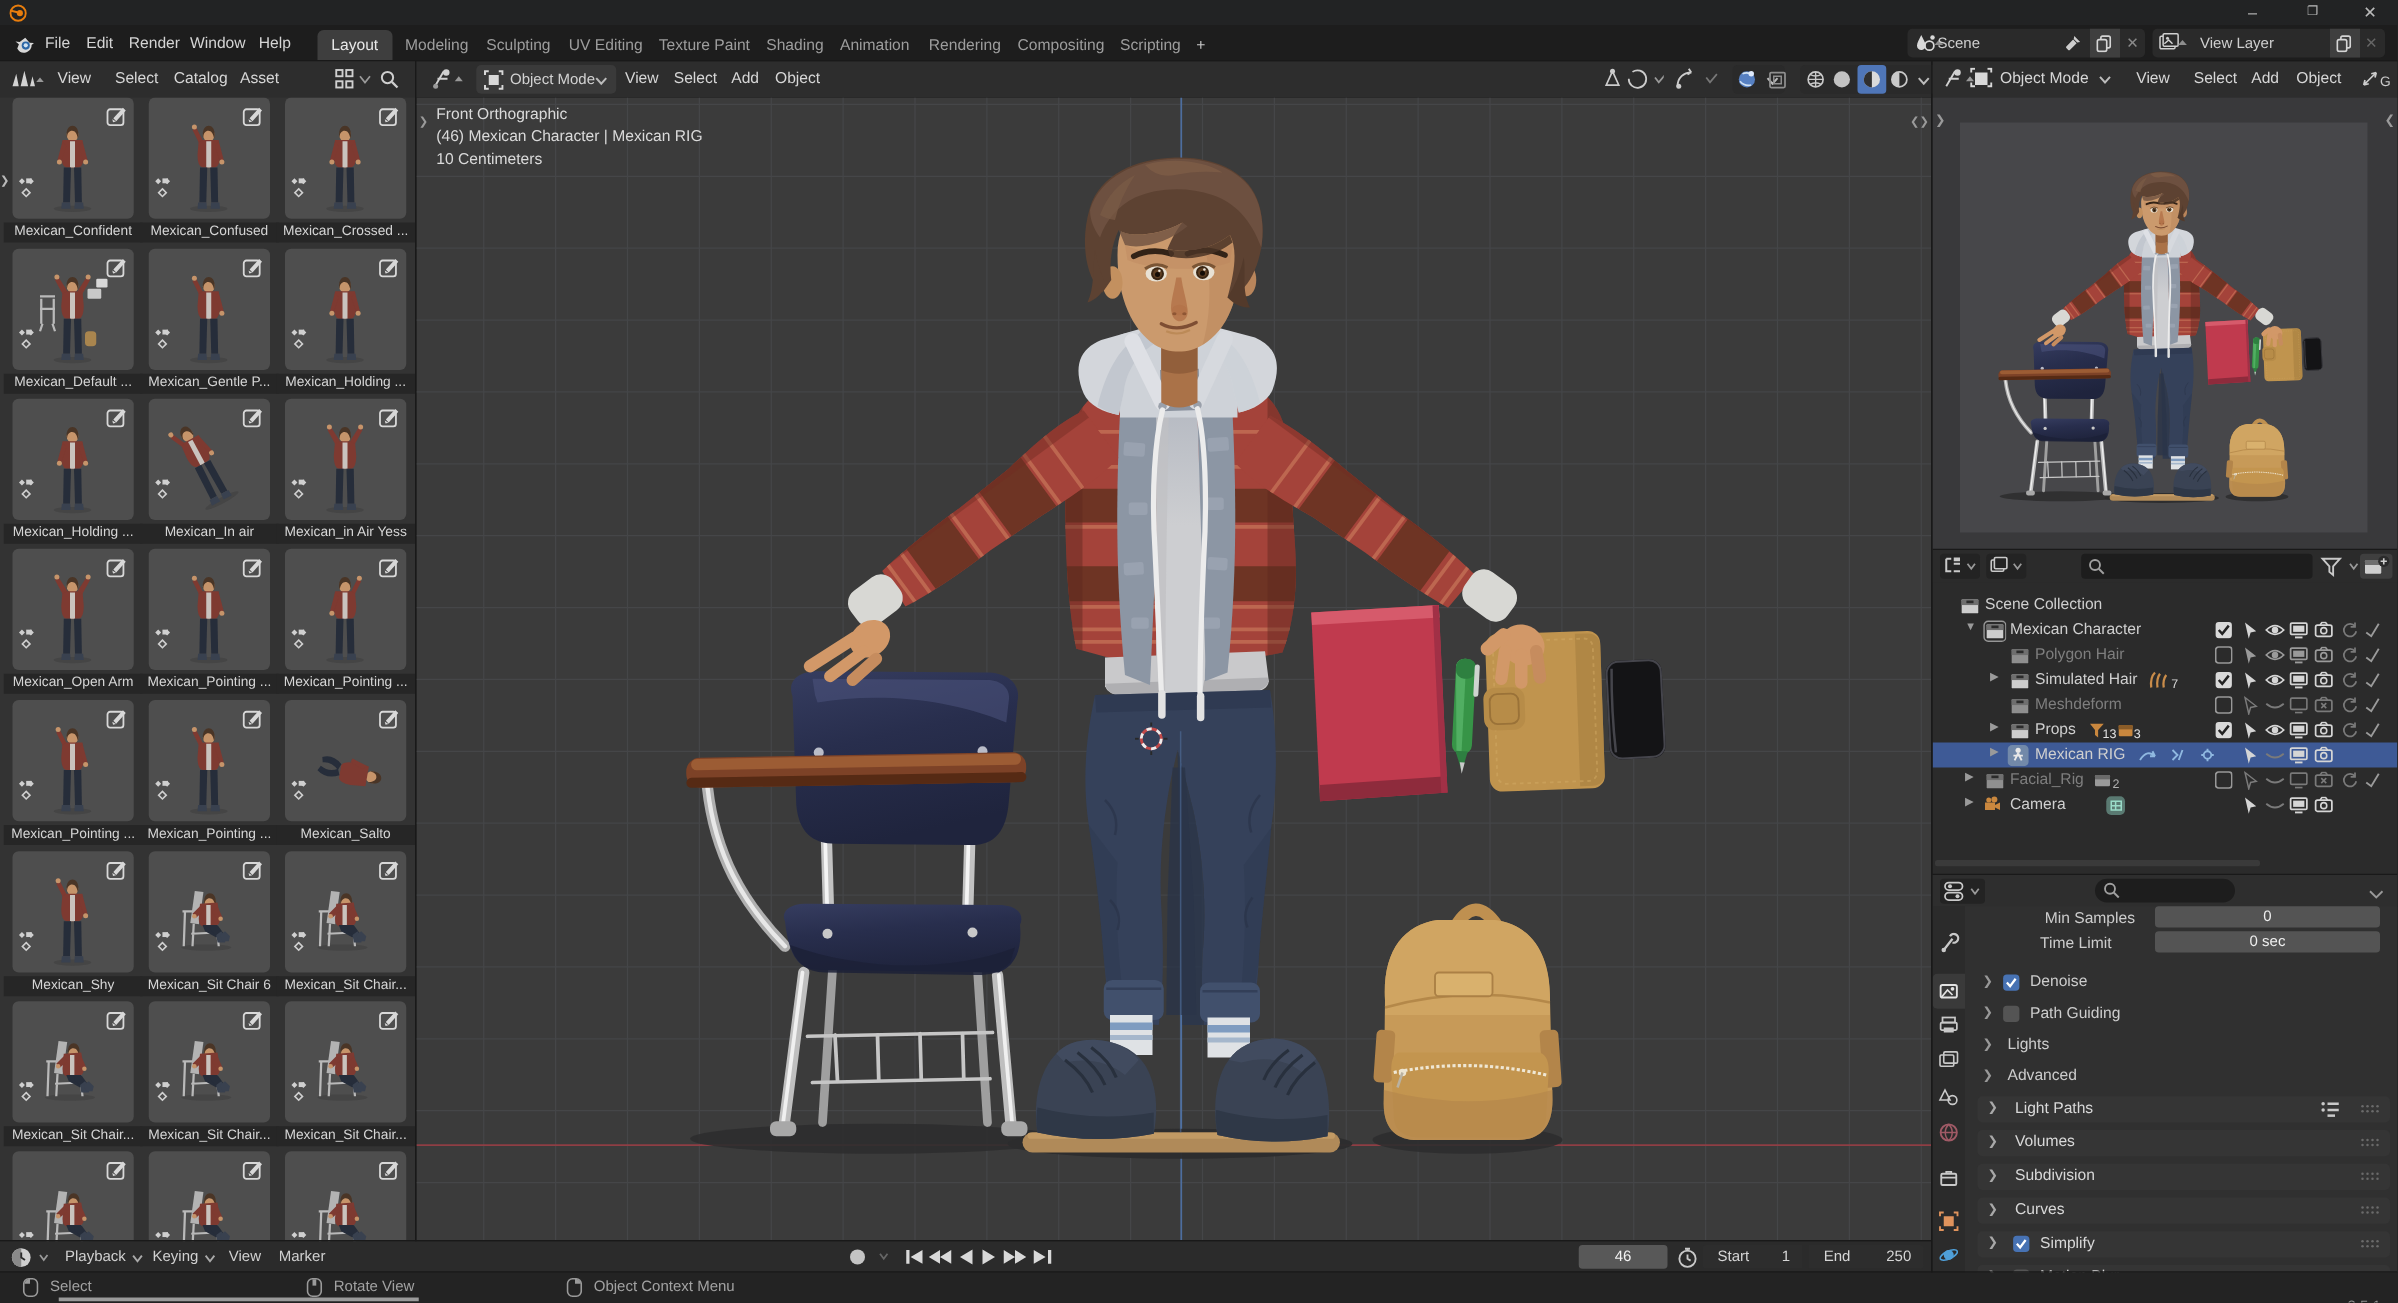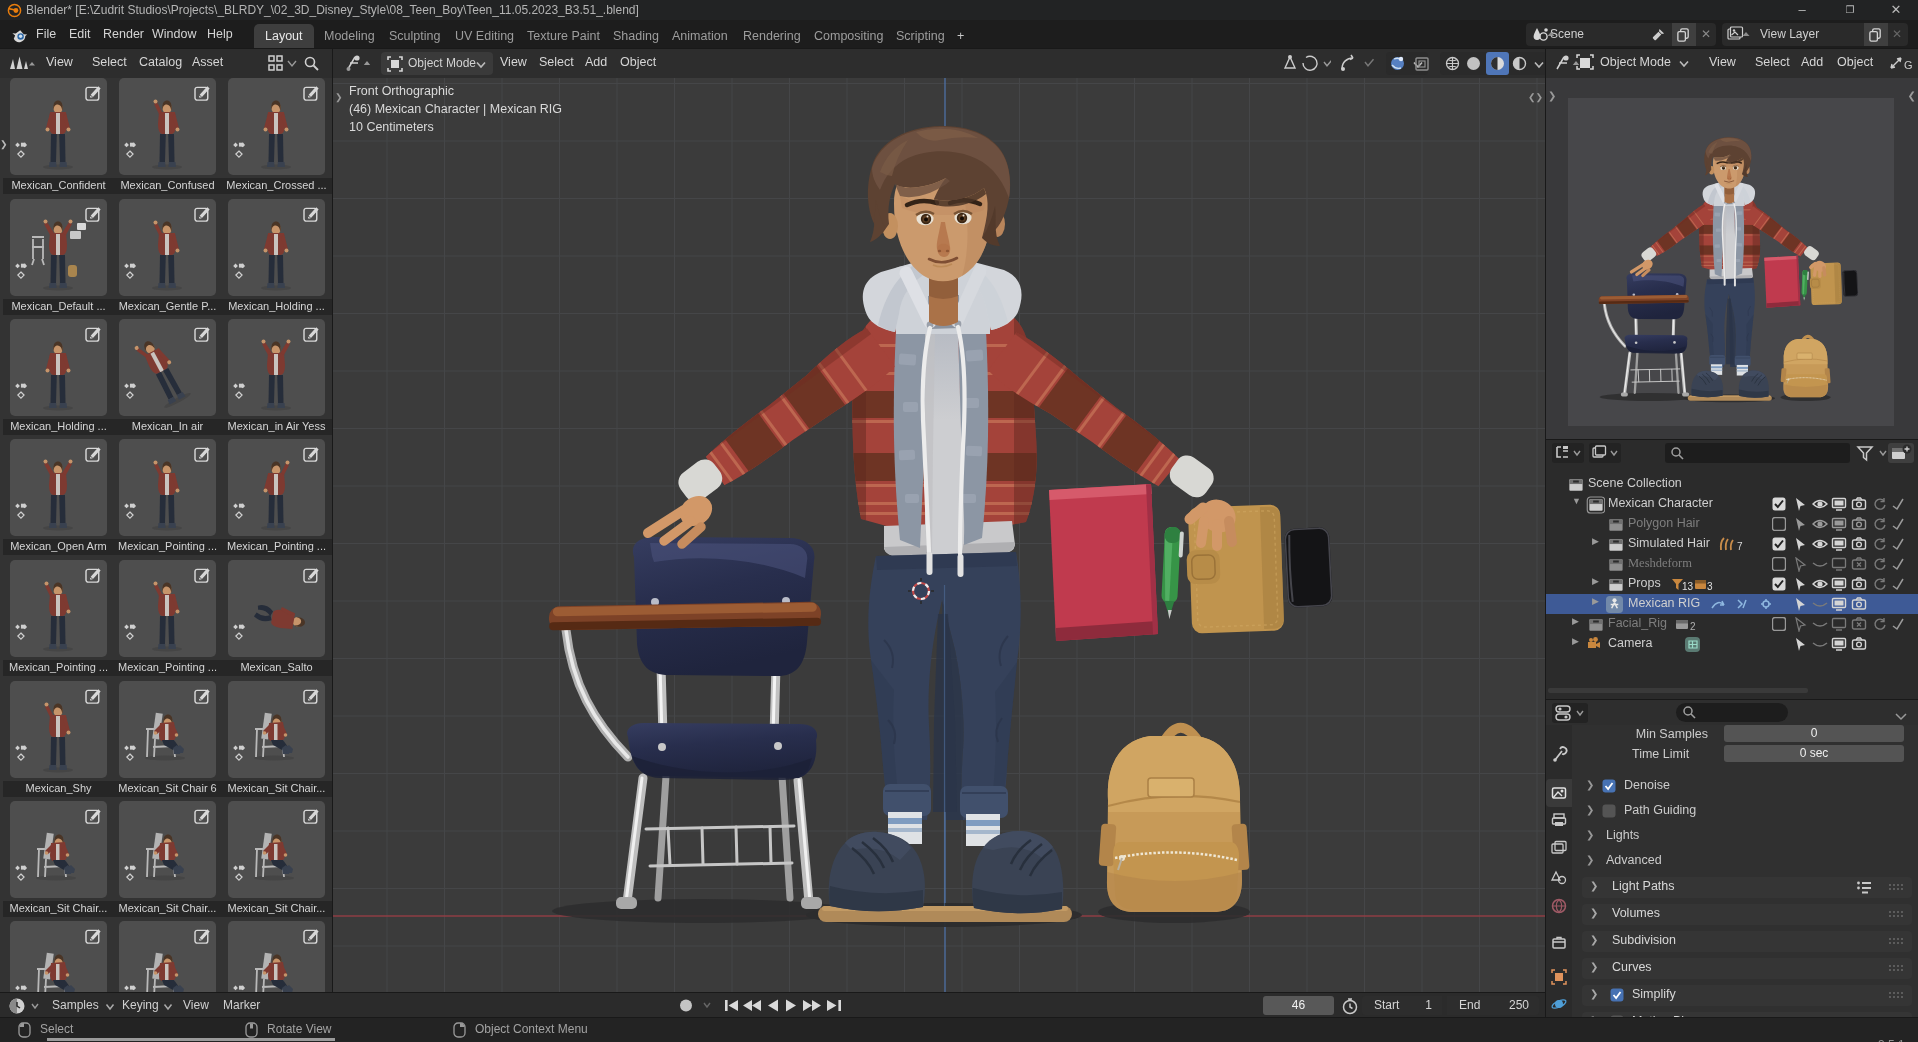--- a/index.html
+++ b/index.html
@@ -32,21 +32,20 @@
 .panel{position:absolute;left:10px;width:352px;background:#353535;border-radius:4px;color:#d8d8d8;font-size:12.5px}
 </style></head><body>
 <div id="win">
 
 <div class="abs" id="title">
  <svg class="abs" style="left:7px;top:3px" width="15" height="15" viewBox="0 0 16 16">
         <circle cx="8" cy="8" r="6.5" fill="none" stroke="#e87d0d" stroke-width="1.6"></circle>
         <circle cx="9.5" cy="8" r="2.6" fill="#e87d0d"></circle>
         <path d="M2 6 L7.5 7.2" stroke="#e87d0d" stroke-width="1.8"></path>
       </svg>
- <span class="tt">Blender* [E:\Zudrit Studios\Projects\_BLRDY_\02_3D_Disney_Style\08_Teen_Boy\Teen_11.05.2023_B3.51_.blend]</span>
  <div class="winbtn" style="left:1795px">–</div>
  <div class="winbtn" style="left:1843px;font-size:10px">❐</div>
  <div class="winbtn" style="left:1889px">✕</div>
 </div>
 <div class="abs" id="topbar">
  <svg class="abs" style="left:10px;top:5px" width="19" height="19" viewBox="0 0 24 24">
         <path d="M12.9 6.5 L7.2 10.8 L3 10.4 L6.5 13.2 L4.8 17.5 C6.5 21 10 22.5 13.5 21.5 C17 20.5 19.5 17.5 19.3 14 L21.7 11.9 L17.3 11.7 Z" fill="#d8d8d8"></path>
         <circle cx="13.4" cy="14.5" r="4.1" fill="#2b66a6"></circle>
         <circle cx="13.4" cy="14.2" r="2.1" fill="#cfe2f2"></circle>
       </svg>
@@ -1049,21 +1048,21 @@
             <circle cx="8" cy="7.5" r="2.4" fill="none" stroke="#d5d5d5" stroke-width="1.3"></circle>
           </svg></span>
         <span style="position:absolute;left:326px;top:3px"><svg width="15" height="14" viewBox="0 0 15 14">
             <path d="M12 4 A5 5 0 1 0 13 8" fill="none" stroke="#7a7a7a" stroke-width="1.4"></path>
             <path d="M12 1 v3.5 h-3.5" fill="none" stroke="#7a7a7a" stroke-width="1.4"></path>
           </svg></span>
         <span style="position:absolute;left:345px;top:3px"><svg width="14" height="14" viewBox="0 0 14 14">
             <path d="M2 9 L6 12 L12 2" fill="none" stroke="#9a9a9a" stroke-width="1.5"></path>
           </svg></span>
       </div>
-      <div class="orow" style="top:114px;font-family:Liberation Serif, serif;">
+      <div class="orow" style="top:114px;">
         <svg class="abs" style="left:60px;top:2px" width="19" height="18" viewBox="-2 -1.5 19 19">
           <rect x="1" y="2" width="14" height="12" rx="1" fill="#8f8f8f"></rect>
           <rect x="1" y="2" width="14" height="5" fill="#6f6f6f"></rect>
           <rect x="5" y="3.2" width="6" height="2.2" fill="#2b2b2b"></rect>
         </svg>
         <span class="nm dim" style="left:82px">Meshdeform</span>
         <span style="position:absolute;left:226px;top:3px"><svg width="14" height="14" viewBox="0 0 14 14">
             <rect x="0.5" y="0.5" width="13" height="13" rx="2.5" fill="none" stroke="#989898" stroke-width="1.4"></rect>
           </svg></span>
         <span style="position:absolute;left:247px;top:3px"><svg width="14" height="15" viewBox="0 0 14 15">
@@ -1426,21 +1425,21 @@
         <span style="position:absolute;right:8px;top:5px"></span>
       </div>
     </div>
 <div class="abs" id="timeline">
  <svg class="abs" style="left:8px;top:4px" width="34" height="18" viewBox="0 0 34 18">
         <circle cx="9" cy="9" r="7.5" fill="#d0d0d0"></circle>
         <path d="M9 1.5 A7.5 7.5 0 0 0 9 16.5 Z" fill="#8a8a8a"></path>
         <path d="M9 5 v4 l3 2" stroke="#2b2b2b" stroke-width="1.5" fill="none"></path>
         <path d="M24 7 l3 4 3-4" fill="none" stroke="#999" stroke-width="1.4"></path>
       </svg>
- <span class="abs" style="left:52px;top:5px">Samples</span>
+ <span class="abs" style="left:52px;top:5px">Playback</span>
       <svg class="abs" style="left:105px;top:10px" width="10" height="8" viewBox="0 0 10 8">
         <path d="M1.5 1.5 L5 6 L8.5 1.5" stroke="#aaa" fill="none" stroke-width="1.5"></path>
       </svg>
  <span class="abs" style="left:122px;top:5px">Keying</span>
       <svg class="abs" style="left:163px;top:10px" width="10" height="8" viewBox="0 0 10 8">
         <path d="M1.5 1.5 L5 6 L8.5 1.5" stroke="#aaa" fill="none" stroke-width="1.5"></path>
       </svg>
  <span class="abs" style="left:183px;top:5px">View</span>
  <span class="abs" style="left:223px;top:5px">Marker</span>
  <span class="abs" style="left:676px;top:3px"><svg width="40" height="19" viewBox="0 0 40 19">

